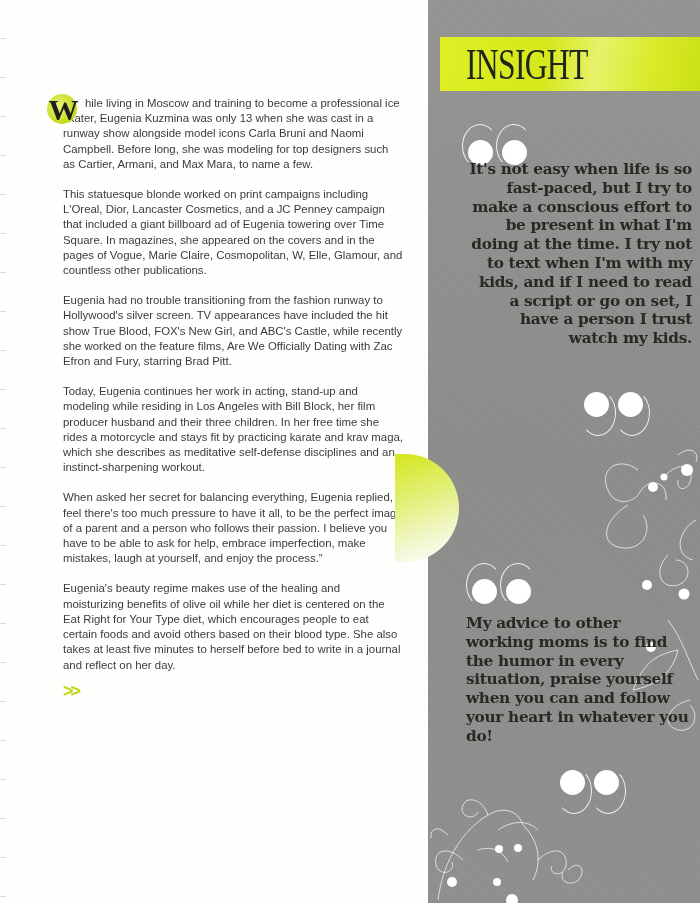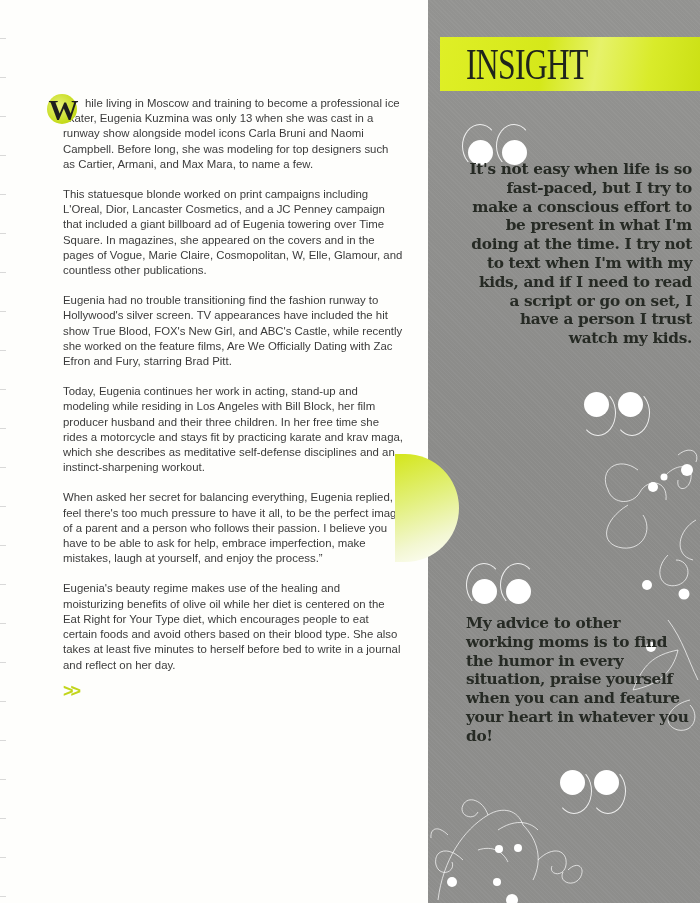--- a/index.html
+++ b/index.html
@@ -82,21 +82,21 @@
   <div class="left">
     <div class="margin-ticks"></div>
 
     <div class="body-text">
       <p class="dropcap-wrap">
         <span class="dropcap"></span>
         <span class="dropcap-letter">W</span>
         <span class="first-lines">hile living in Moscow and training to become a professional ice skater, Eugenia Kuzmina was only 13 when she was cast in a runway show alongside model icons Carla Bruni and Naomi Campbell. Before long, she was modeling for top designers such as Cartier, Armani, and Max Mara, to name a few.</span>
       </p>
       <p>This statuesque blonde worked on print campaigns including L'Oreal, Dior, Lancaster Cosmetics, and a JC Penney campaign that included a giant billboard ad of Eugenia towering over Time Square.  In magazines, she appeared on the covers and in the pages of Vogue, Marie Claire, Cosmopolitan, W, Elle, Glamour, and countless other publications.</p>
-      <p>Eugenia had no trouble transitioning find the fashion runway to Hollywood's silver screen. TV appearances have included the hit show True Blood, FOX's New Girl, and ABC's Castle, while recently she worked on the feature films, Are We Officially Dating with Zac Efron and Fury, starring Brad Pitt.</p>
+      <p>Eugenia had no trouble transitioning from the fashion runway to Hollywood's silver screen. TV appearances have included the hit show True Blood, FOX's New Girl, and ABC's Castle, while recently she worked on the feature films, Are We Officially Dating with Zac Efron and Fury, starring Brad Pitt.</p>
       <p>Today, Eugenia continues her work in acting, stand-up and modeling while residing in Los Angeles with Bill Block, her film producer husband and their three children. In her free time she rides a motorcycle and stays fit by practicing karate and krav maga, which she describes as meditative self-defense disciplines and an instinct-sharpening workout.</p>
       <p>When asked her secret for balancing everything, Eugenia replied, “I feel there's too much pressure to have it all, to be the perfect image of a parent and a person who follows their passion. I believe you have to be able to ask for help, embrace imperfection, make mistakes, laugh at yourself, and enjoy the process.”</p>
       <p>Eugenia's beauty regime makes use of the healing and moisturizing benefits of olive oil while her diet is centered on the Eat Right for Your Type diet, which encourages people to eat certain foods and avoid others based on their blood type. She also takes at least five minutes to herself before bed to write in a journal and reflect on her day.</p>
       <div class="more">&gt;&gt;</div>
     </div>
   </div>
 
   <div class="right"></div>
 
   <div class="glow"></div>
@@ -156,21 +156,21 @@
     <div class="arc" style="left:34px; top:-2px; width:34px; height:44px; border-color: transparent rgba(255,255,255,0.85) rgba(255,255,255,0.85) transparent;"></div>
   </div>
 
   <div class="qmark" style="left:466px; top:563px;">
     <div class="arc" style="left:0px; top:0px; width:34px; height:42px; border-color: rgba(255,255,255,0.85) transparent transparent rgba(255,255,255,0.85);"></div>
     <div class="arc" style="left:34px; top:0px; width:34px; height:42px; border-color: rgba(255,255,255,0.85) transparent transparent rgba(255,255,255,0.85);"></div>
     <div class="dot" style="left:6px; top:16px;"></div>
     <div class="dot" style="left:40px; top:16px;"></div>
   </div>
 
-  <div class="quote q2">My advice to other working moms is to find the humor in every situation, praise yourself when you can and feature your heart in whatever you do!</div>
+  <div class="quote q2">My advice to other working moms is to find the humor in every situation, praise yourself when you can and follow your heart in whatever you do!</div>
 
   <div class="qmark" style="left:556px; top:770px;">
     <div class="dot" style="left:4px; top:0px;"></div>
     <div class="dot" style="left:38px; top:0px;"></div>
     <div class="arc" style="left:0px; top:-2px; width:34px; height:44px; border-color: transparent rgba(255,255,255,0.85) rgba(255,255,255,0.85) transparent;"></div>
     <div class="arc" style="left:34px; top:-2px; width:34px; height:44px; border-color: transparent rgba(255,255,255,0.85) rgba(255,255,255,0.85) transparent;"></div>
   </div>
 
 </div>
 

